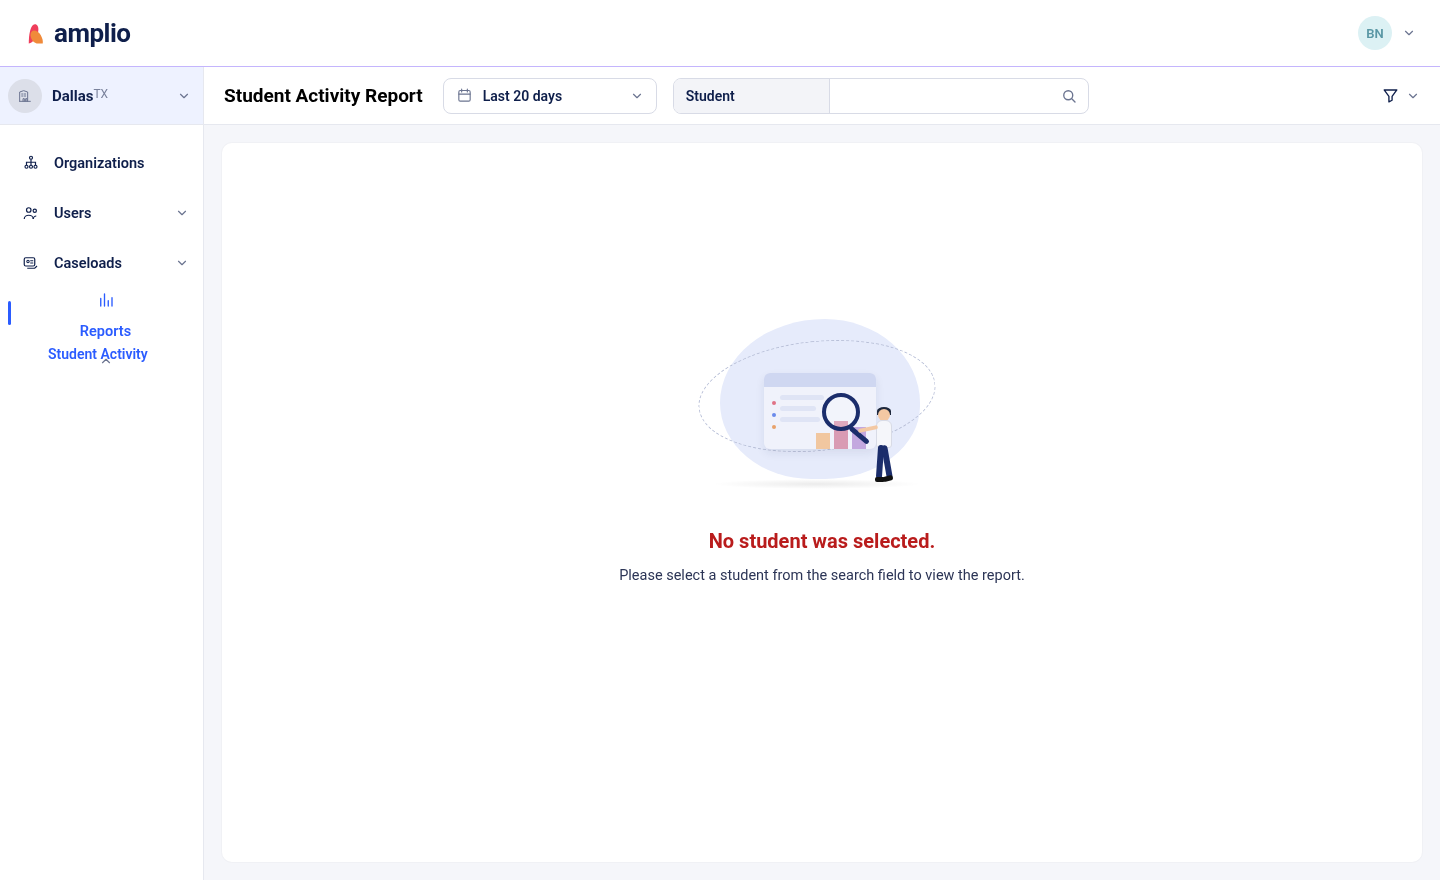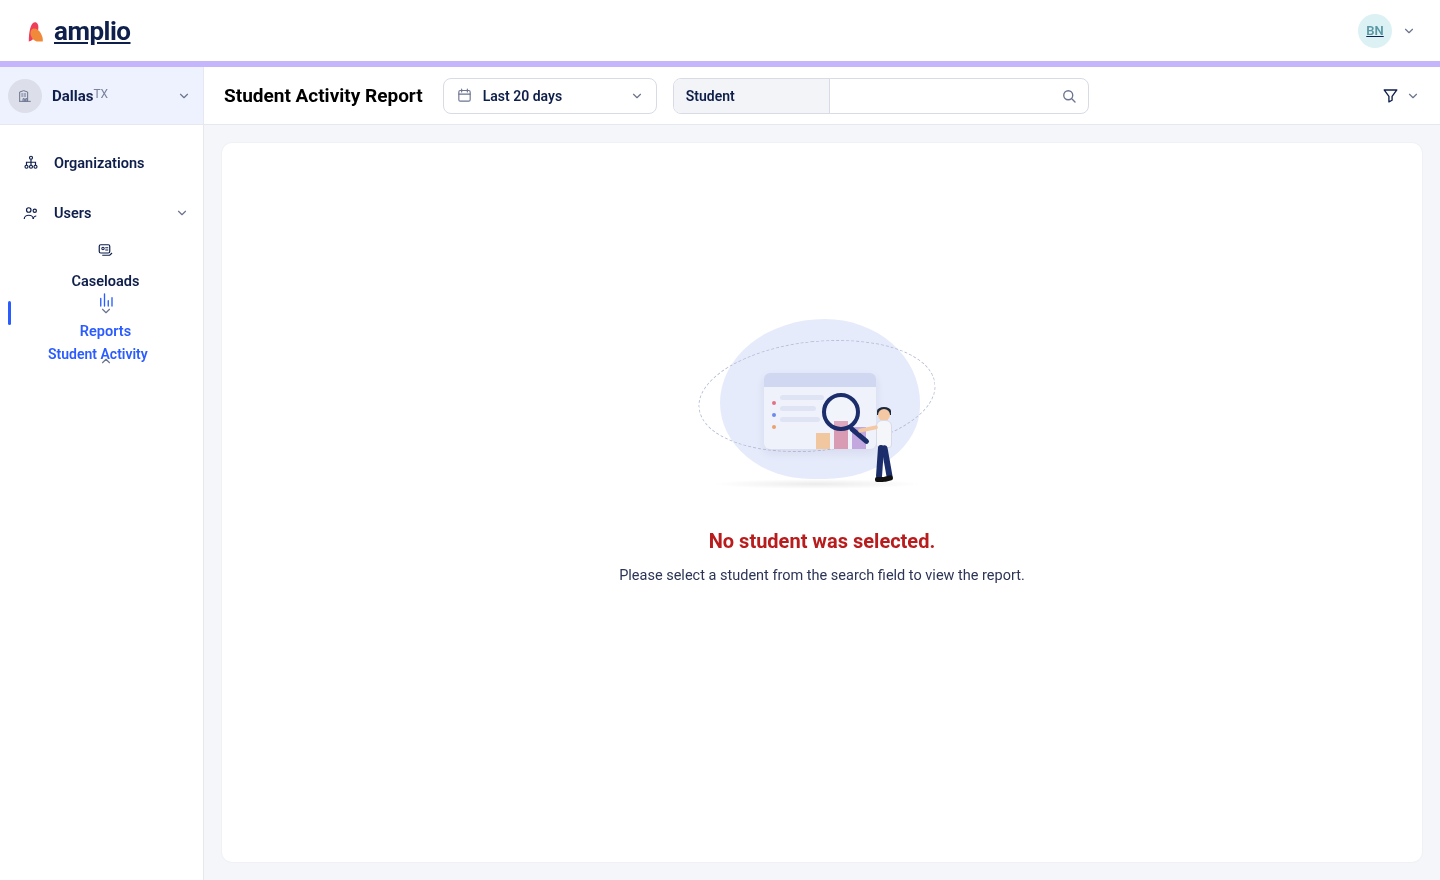--- a/index.html
+++ b/index.html
@@ -9,27 +9,26 @@
     background: #ffffff;
     color: #0f1f4b;
     width: 1440px;
     height: 880px;
     overflow: hidden;
   }
 
   
   .top-header {
     height: 67px;
-    border-bottom: 6px solid #c4b5fd;
+    border-bottom: 1px solid #c4b5fd;
     display: flex;
     align-items: center;
     justify-content: space-between;
     padding: 0 24px 0 20px;
     background: #fff;
-    text-decoration: underline;
   }
   .logo-wrap {
     display: flex;
     align-items: center;
     gap: 6px;
   }
   .logo-mark {
     width: 28px; height: 28px;
     position: relative;
   }
@@ -421,21 +420,21 @@
             </svg>
         </span>
         <span class="nav-label">Users</span>
         <span>
           <svg class="chev" viewBox="0 0 24 24" width="14" height="14">
               <path d="M6 9l6 6 6-6" stroke="currentColor" stroke-width="2" fill="none" stroke-linecap="round" stroke-linejoin="round"></path>
             </svg>
         </span>
       </div>
 
-      <div class="nav-item" style="margin-top:6px;flex-direction:column;">
+      <div class="nav-item" style="margin-top:6px;">
         <span class="nav-icon">
           <svg viewBox="0 0 24 24" width="18" height="18">
               <rect x="3" y="5" width="14" height="11" rx="2" stroke="currentColor" stroke-width="1.6" fill="none"></rect>
               <path d="M7 19h10l3-3" stroke="currentColor" stroke-width="1.6" fill="none"></path>
               <circle cx="8" cy="10" r="1.6" stroke="currentColor" stroke-width="1.4" fill="none"></circle>
               <path d="M11 9h4M11 12h4" stroke="currentColor" stroke-width="1.4"></path>
             </svg>
         </span>
         <span class="nav-label">Caseloads</span>
         <span>

